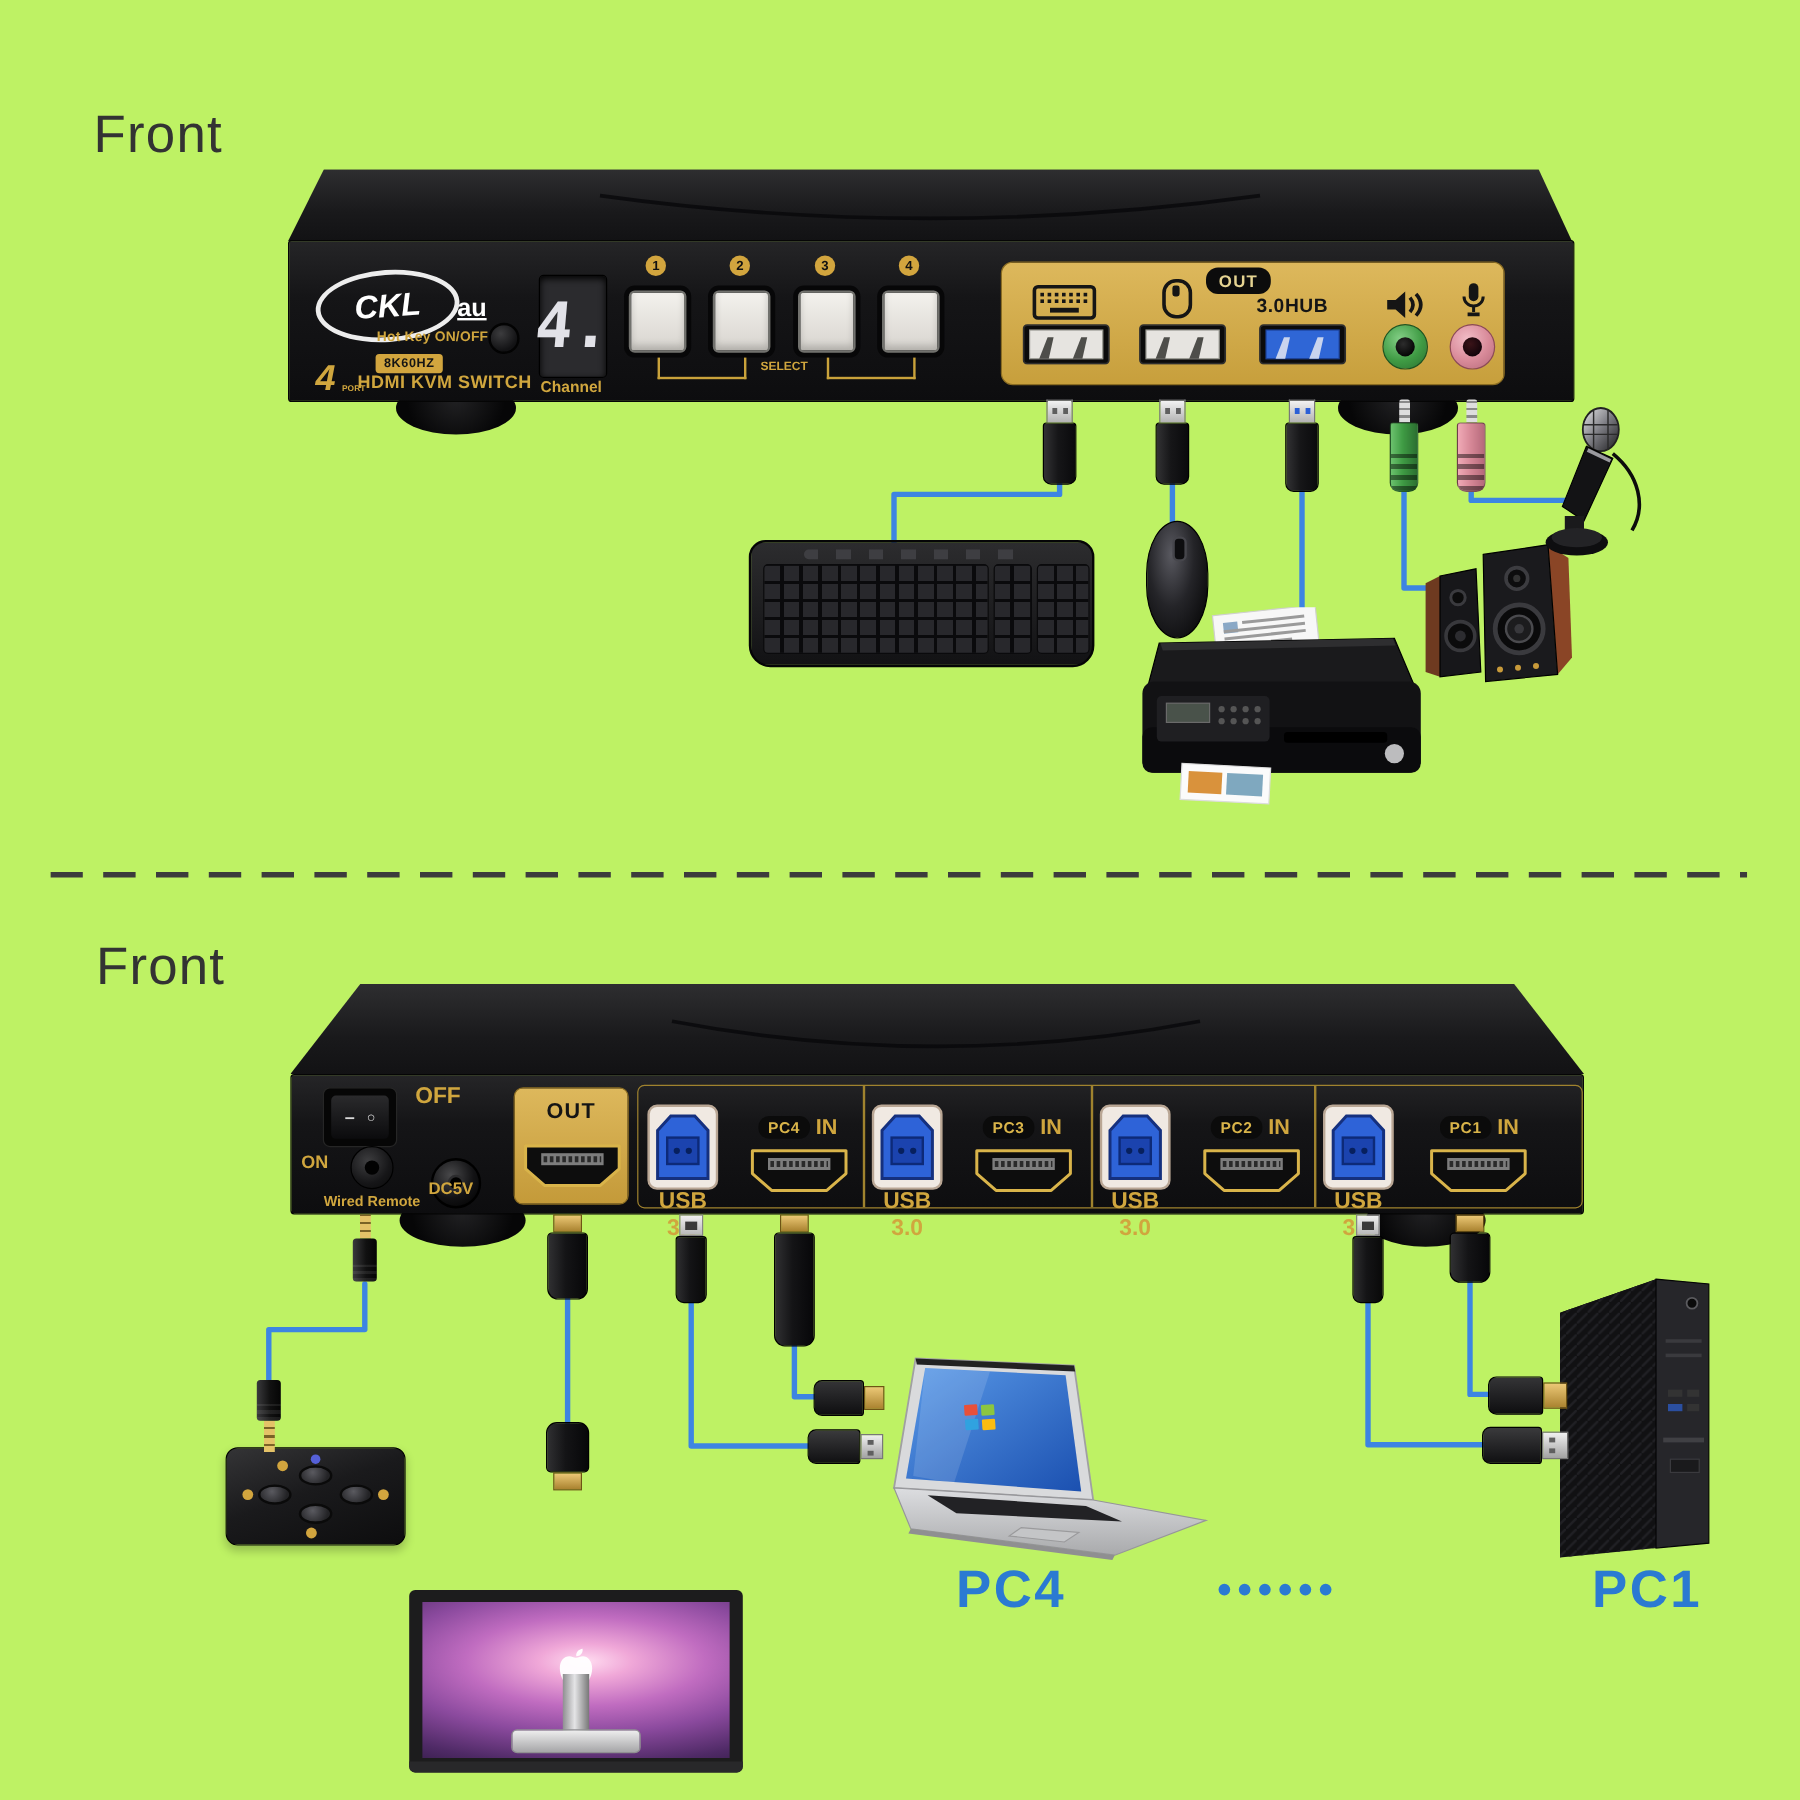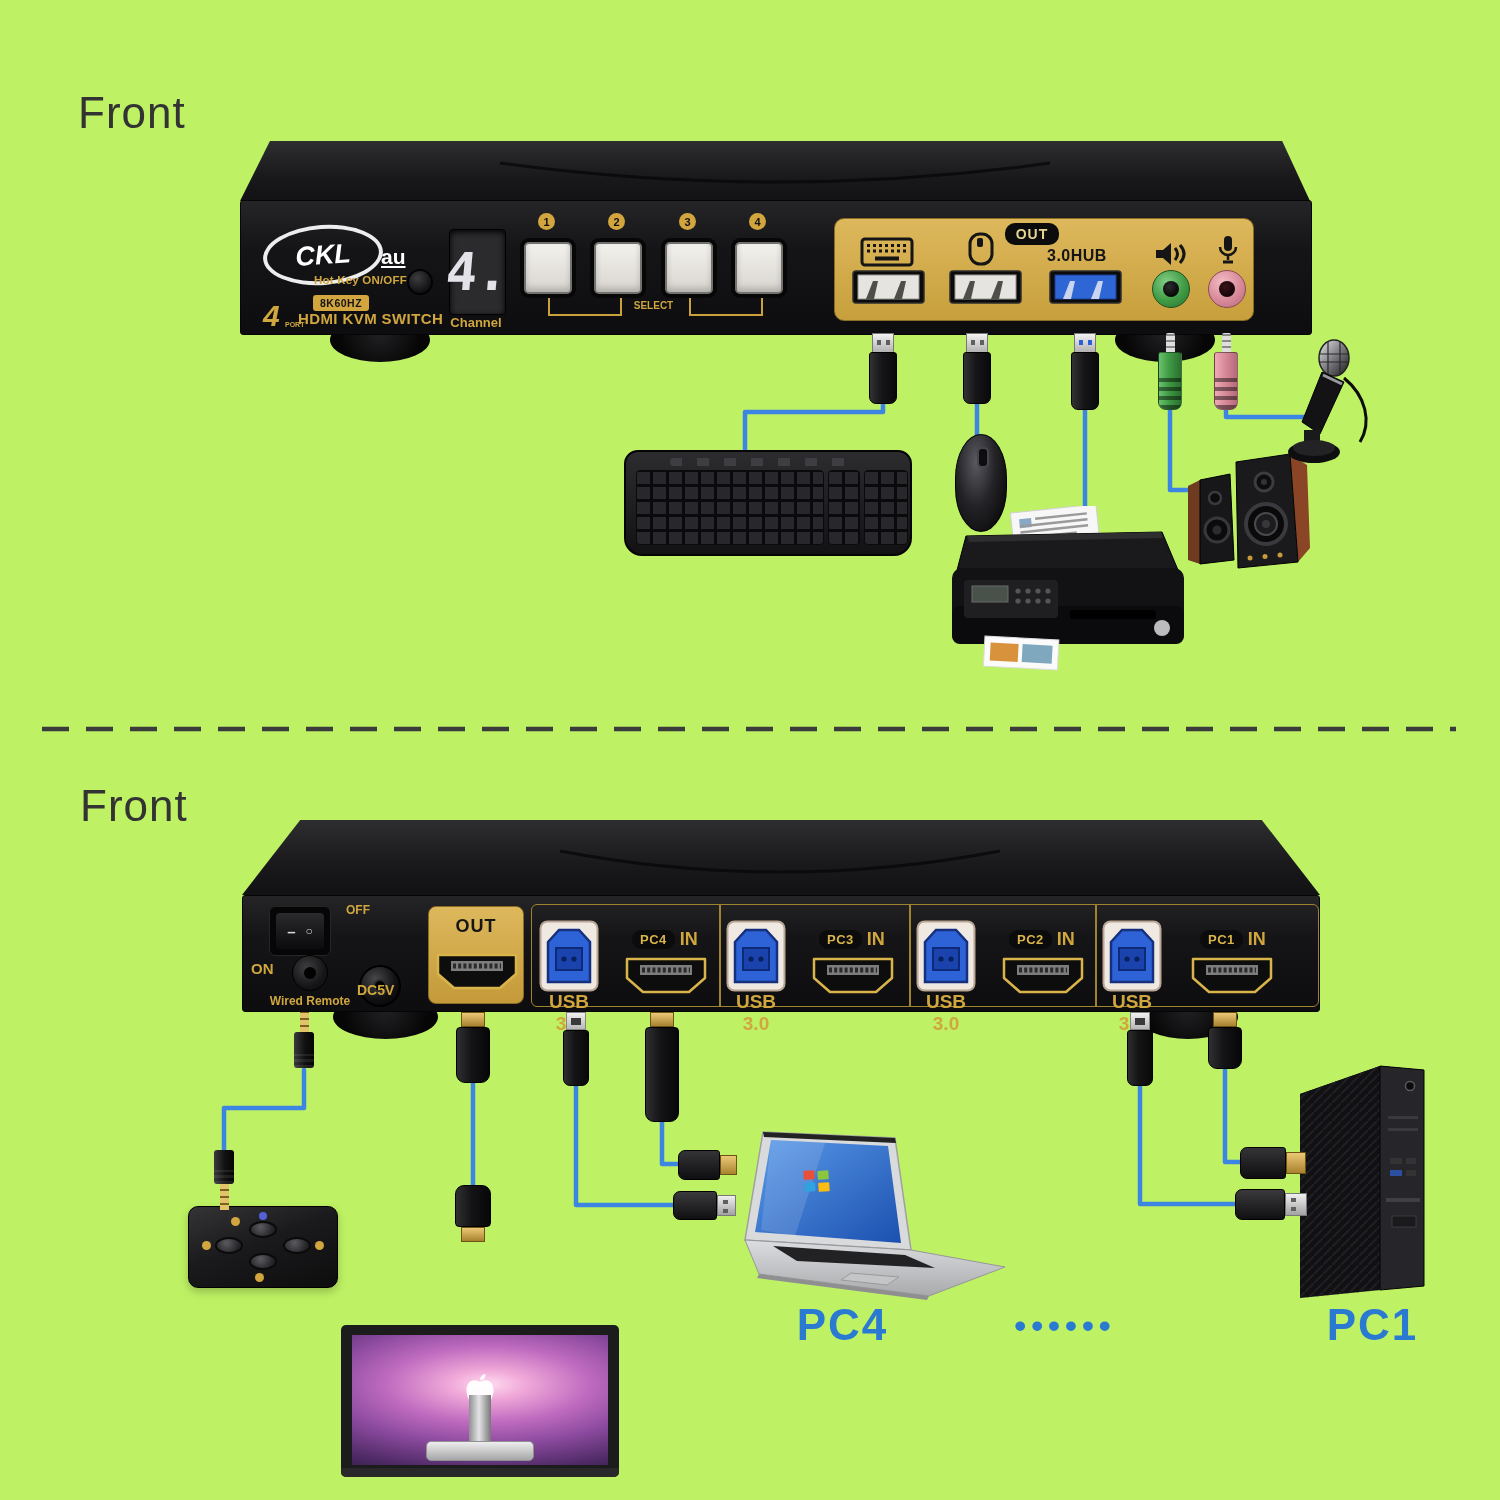--- a/index.html
+++ b/index.html
@@ -385,21 +385,21 @@
   <div class="abs wedge back z1" style="left:242px;top:820px;width:1078px;height:75px;"></div>
 
   <div class="abs face z1" style="left:242px;top:895px;width:1078px;height:117px;">
 
     <div class="abs rocker" style="left:26px;top:10px;width:62px;height:50px;">
       <div class="rocker-in">
         <span class="rk-dash">–</span>
         <span class="rk-circle">○</span>
       </div>
     </div>
-    <span class="abs back-lbl gold" style="left:103px;top:7px;font-size:12px;">OFF</span>
+    <span class="abs back-lbl gold" style="left:103px;top:7px;font-size:19px;">OFF</span>
     <span class="abs back-lbl gold" style="left:8px;top:64px;font-size:15px;">ON</span>
     <div class="abs rjack" style="left:49px;top:59px;width:36px;height:36px;"></div>
     <div class="abs back-lbl gold" style="left:18px;top:98px;width:98px;text-align:center;font-size:12px;">Wired Remote</div>
     <div class="abs djack" style="left:116px;top:33px;width:42px;height:42px;"></div>
     <div class="abs back-lbl gold" style="left:114px;top:86px;width:46px;text-align:left;font-size:14px;">DC5V</div>
 
     <div class="abs outpanel" style="left:185px;top:10px;width:96px;height:98px;">
       <div class="out-word">OUT</div>
       <svg class="abs" style="left:6px;top:46px;" width="84" height="38" viewBox="0 0 84 38">
         <path d="M3,2 H81 V21 L65,35 H19 L3,21 Z" fill="#0d0d0d" stroke="#d9b44a" stroke-width="2.5" stroke-linejoin="round"></path>

